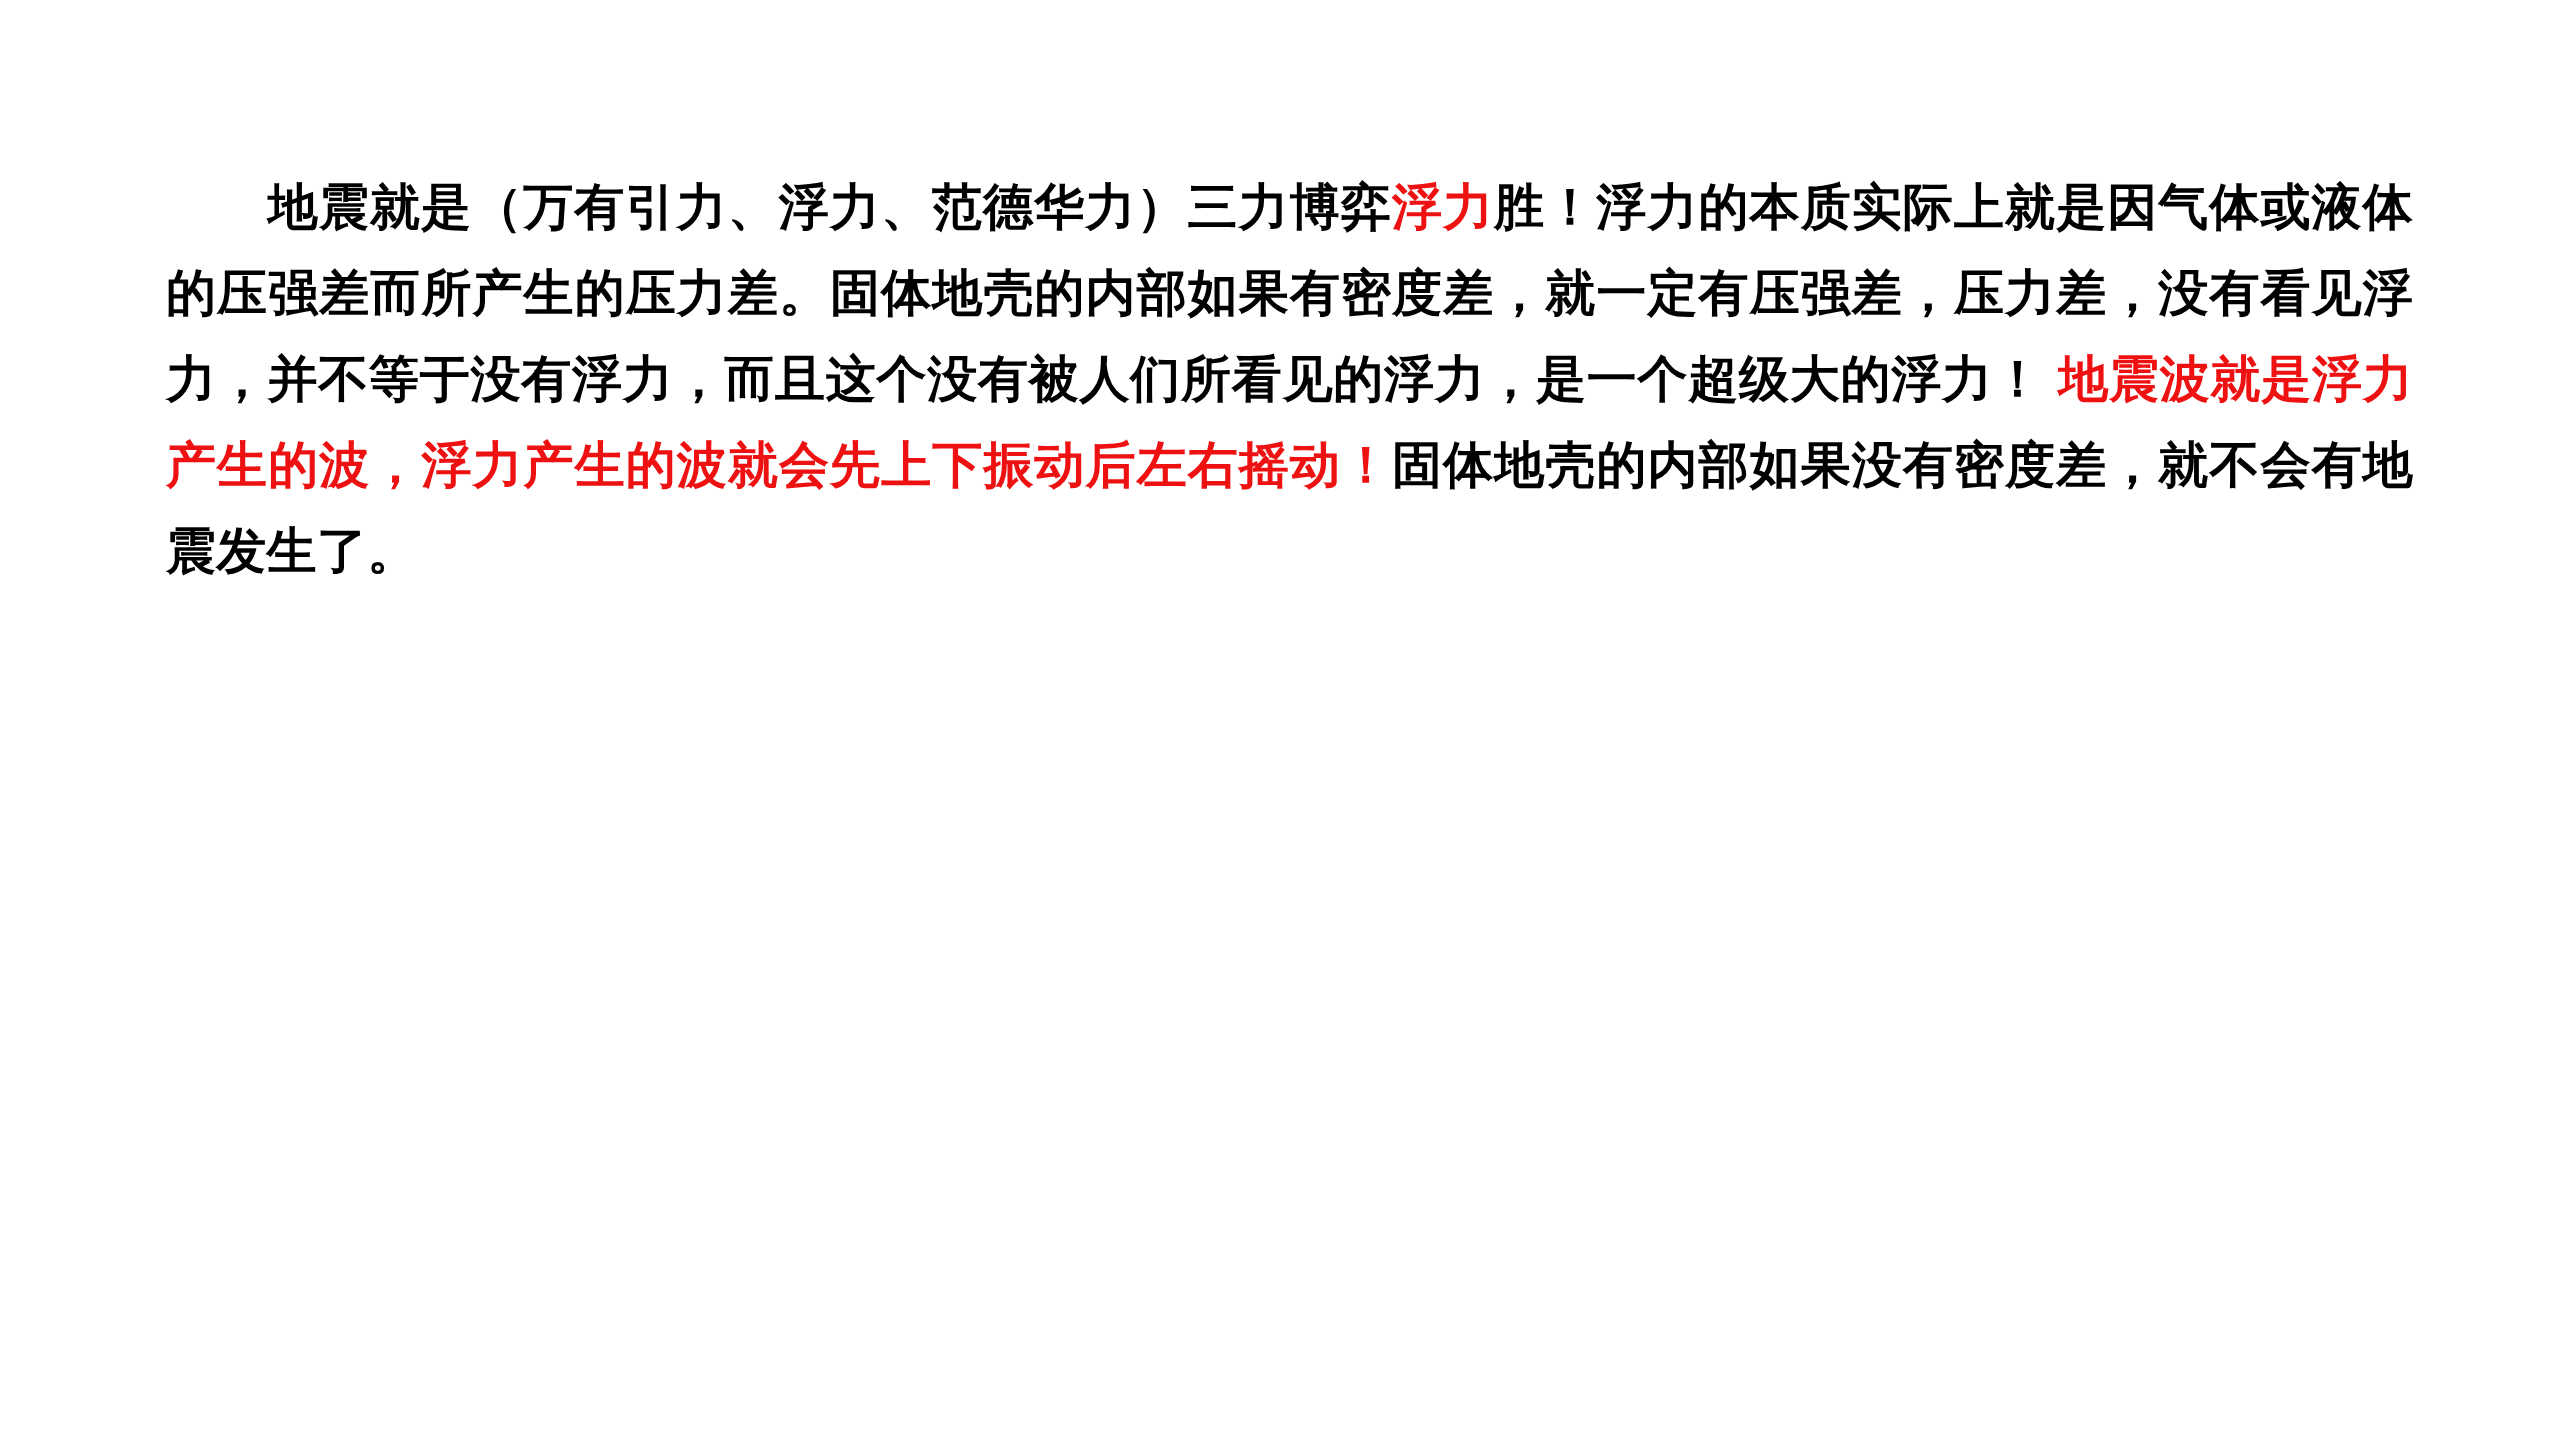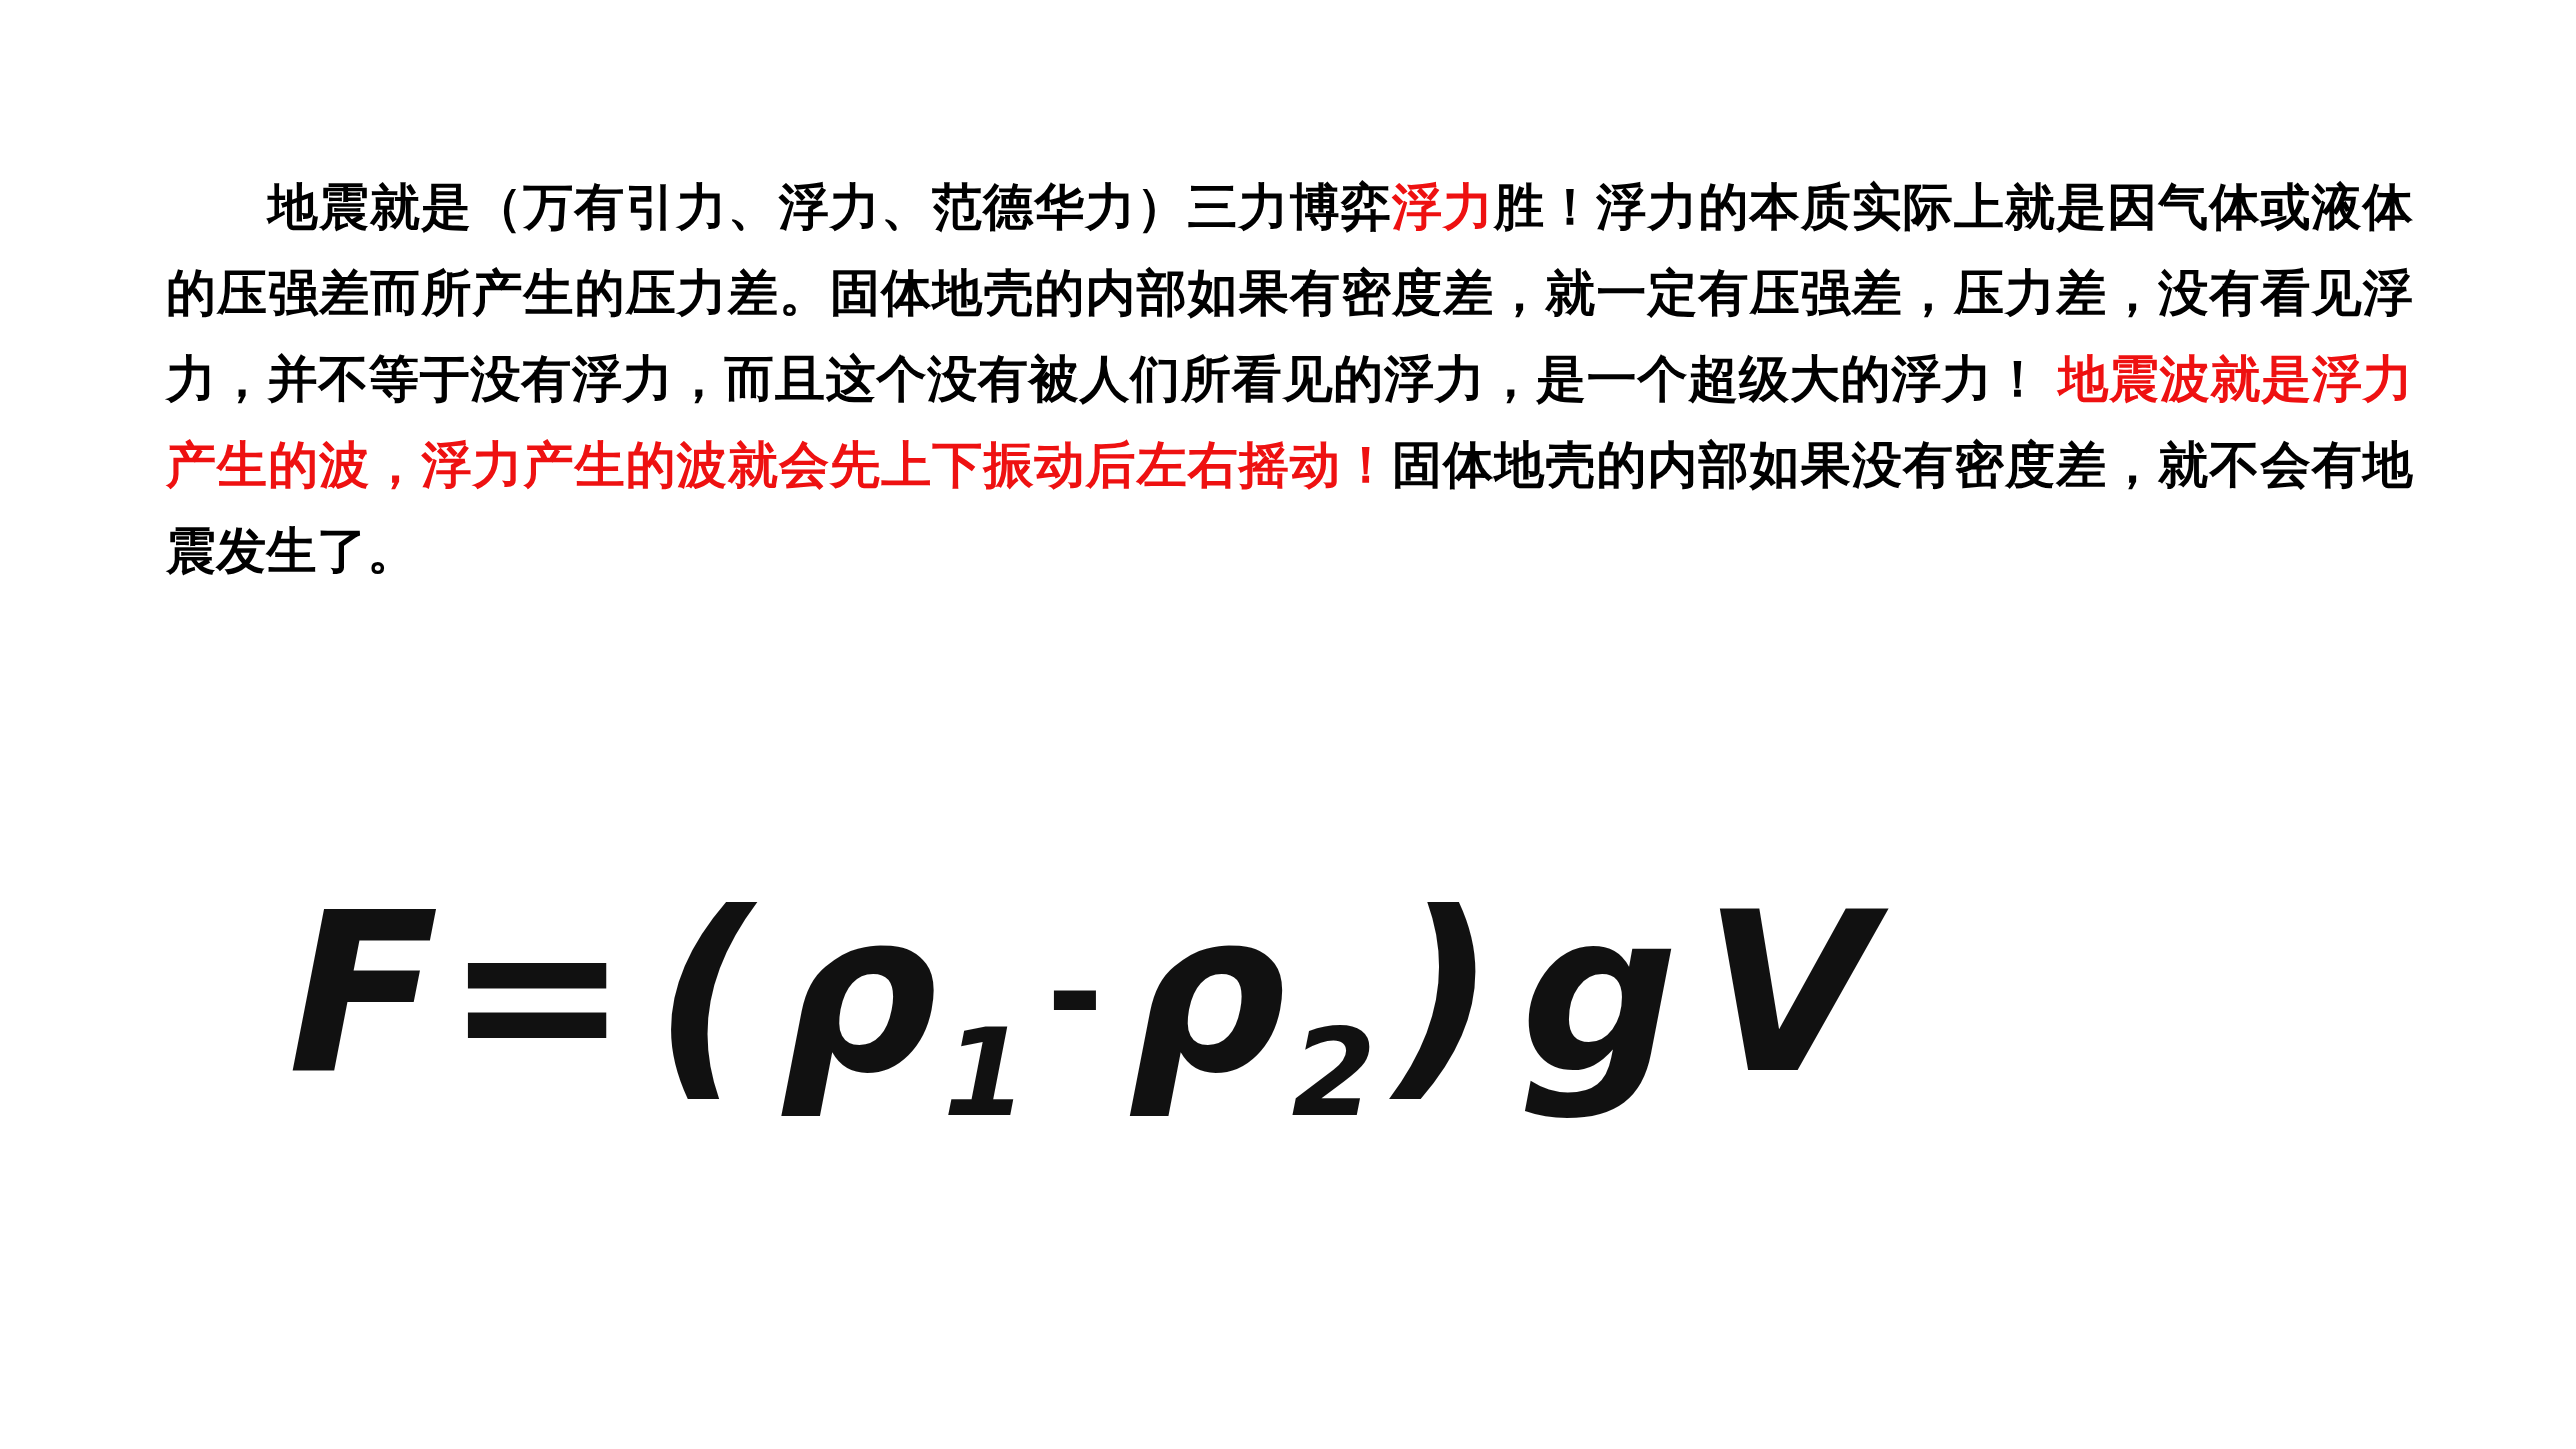--- a/index.html
+++ b/index.html
@@ -71,18 +71,15 @@
 </style>
 </head>
 <body>
 
 <div class="slide">
 
   <div class="body-text">
     <span class="indent"></span><span>地震就是（万有引力、浮力、范德华力）三力博弈</span><span class="hl-red">浮力</span><span>胜！浮力的本质实际上就是因气体或液体的压强差而所产生的压力差。固体地壳的内部如果有密度差，就一定有压强差，压力差，没有看见浮力，并不等于没有浮力，而且这个没有被人们所看见的浮力，是一个超级大的浮力！ </span><span class="hl-red">地震波就是浮力产生的波，浮力产生的波就会先上下振动后左右摇动！</span><span>固体地壳的内部如果没有密度差，就不会有地震发生了。</span>
   </div>
 
-  <div class="formula">
-    <span>F</span><span>=</span><span class="sp"></span><span>(</span><span class="sp"></span><span class="rho">ρ</span><span class="sub">1</span><span class="sp"></span><span class="minus">-</span><span class="sp"></span><span class="rho">ρ</span><span class="sub">2</span><span class="sp"></span><span>)</span><span class="sp"></span><span>g</span><span class="sp"></span><span>V</span>
-  </div>
 
 </div>
 
 
 </body></html>

